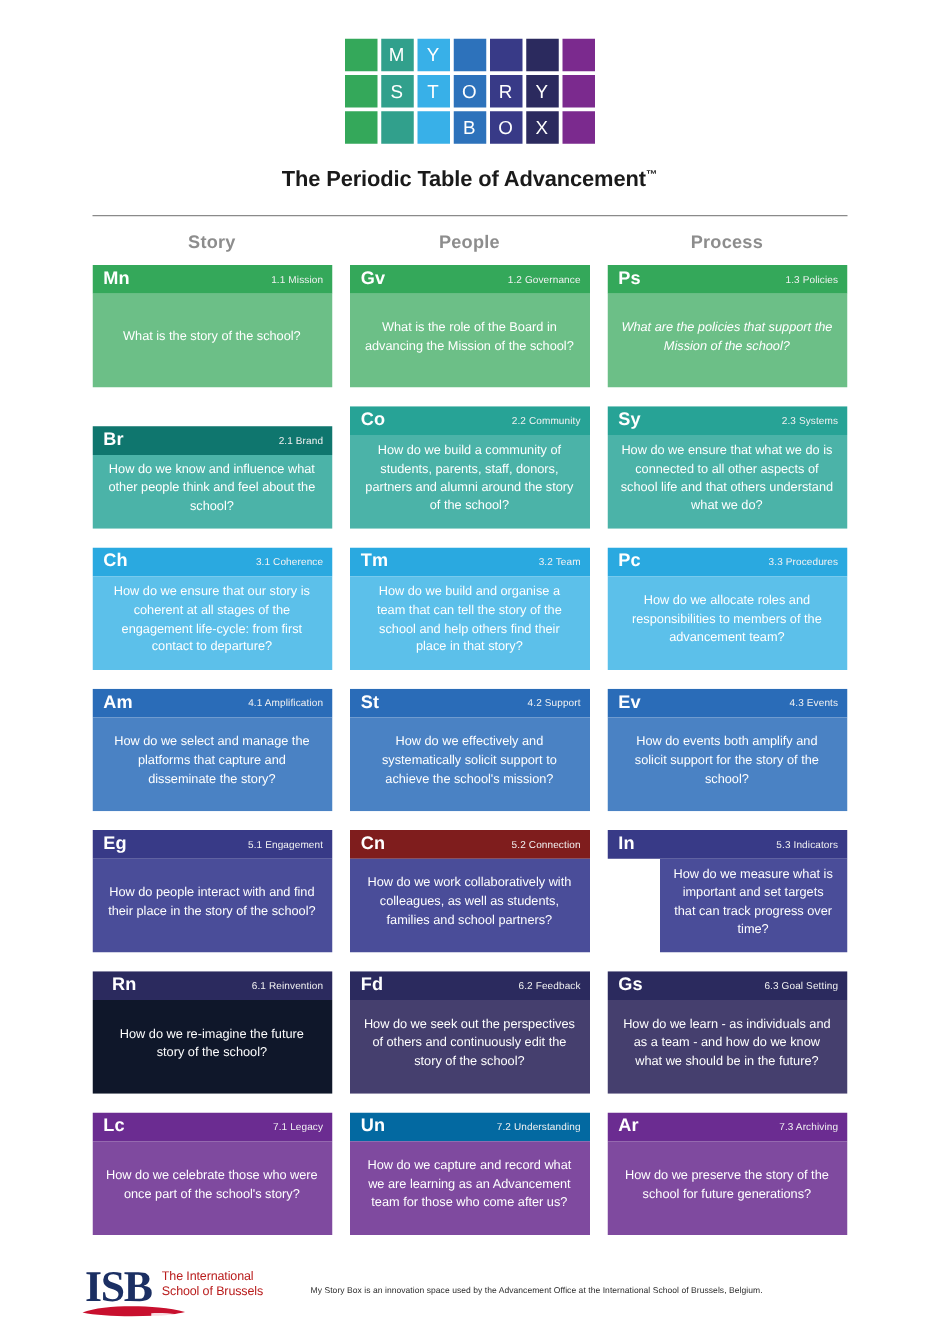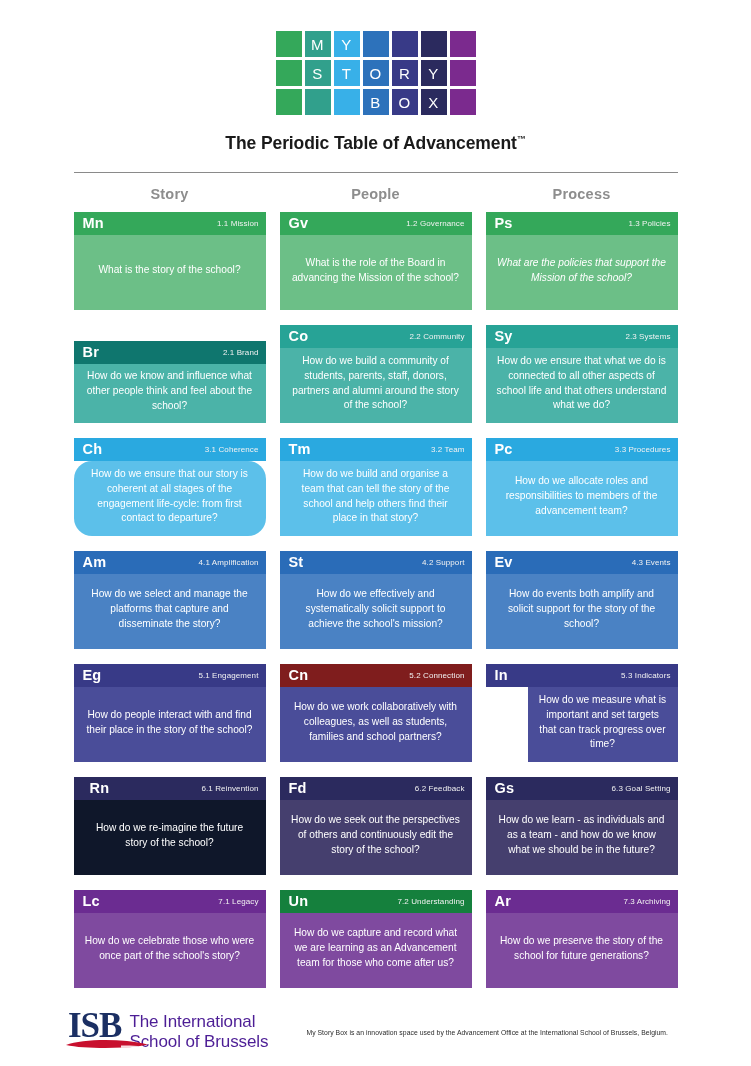--- a/index.html
+++ b/index.html
@@ -172,23 +172,23 @@
     letter-spacing: -1px;
   }
   .isb-swoosh {
     position: absolute;
     left: -3px;
     bottom: -7px;
     width: 84px;
     height: 11px;
   }
   .isb-name {
-    font-size: 17px;
+    font-size: 10px;
     line-height: 1.15;
-    color: #4c1d95;
+    color: #b91c1c;
     padding-top: 3px;
     letter-spacing: -0.1px;
   }
   .footer-note {
     font-size: 6.8px;
     color: #2b2b2b;
     margin-left: 38px;
     letter-spacing: 0.05px;
     white-space: nowrap;
     padding-top: 4px;
@@ -295,21 +295,21 @@
             <div class="card-question">How do we ensure that what we do is connected to all other aspects of school life and that others understand what we do?</div>
           </div>
         </div>
       </div>
       <div class="row">
         <div class="card">
           <div class="card-head" style="background: rgb(42, 169, 224);">
             <div class="card-symbol">Ch</div>
             <div class="card-label">3.1 Coherence</div>
           </div>
-          <div class="card-body" style="background: rgb(92, 192, 234); border-radius: 18px;">
+          <div class="card-body" style="background: rgb(92, 192, 234);">
             <div class="card-question">How do we ensure that our story is coherent at all stages of the engagement life-cycle: from first contact to departure?</div>
           </div>
         </div>
         <div class="card">
           <div class="card-head" style="background: rgb(42, 169, 224);">
             <div class="card-symbol">Tm</div>
             <div class="card-label">3.2 Team</div>
           </div>
           <div class="card-body" style="background: rgb(92, 192, 234);">
             <div class="card-question">How do we build and organise a team that can tell the story of the school and help others find their place in that story?</div>
@@ -416,21 +416,21 @@
         <div class="card">
           <div class="card-head" style="background: rgb(107, 44, 145);">
             <div class="card-symbol">Lc</div>
             <div class="card-label">7.1 Legacy</div>
           </div>
           <div class="card-body" style="background: rgb(127, 74, 159);">
             <div class="card-question">How do we celebrate those who were once part of the school's story?</div>
           </div>
         </div>
         <div class="card">
-          <div class="card-head" style="background: #15803d;">
+          <div class="card-head" style="background: #0369a1;">
             <div class="card-symbol">Un</div>
             <div class="card-label">7.2 Understanding</div>
           </div>
           <div class="card-body" style="background: rgb(127, 74, 159);">
             <div class="card-question">How do we capture and record what we are learning as an Advancement team for those who come after us?</div>
           </div>
         </div>
         <div class="card">
           <div class="card-head" style="background: rgb(107, 44, 145);">
             <div class="card-symbol">Ar</div>

